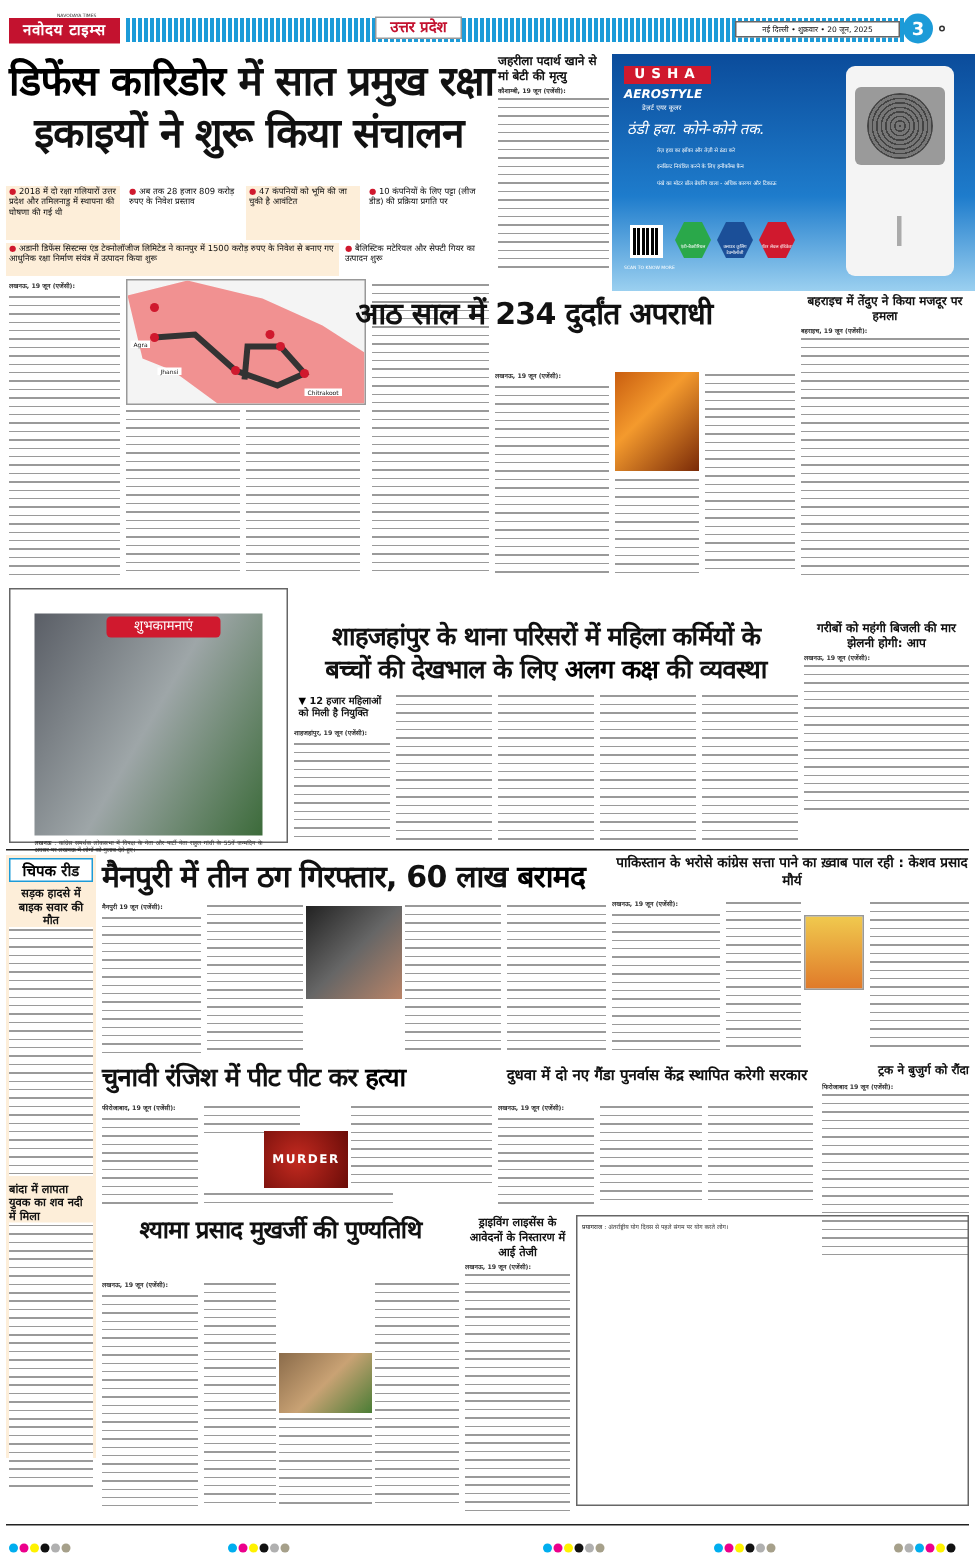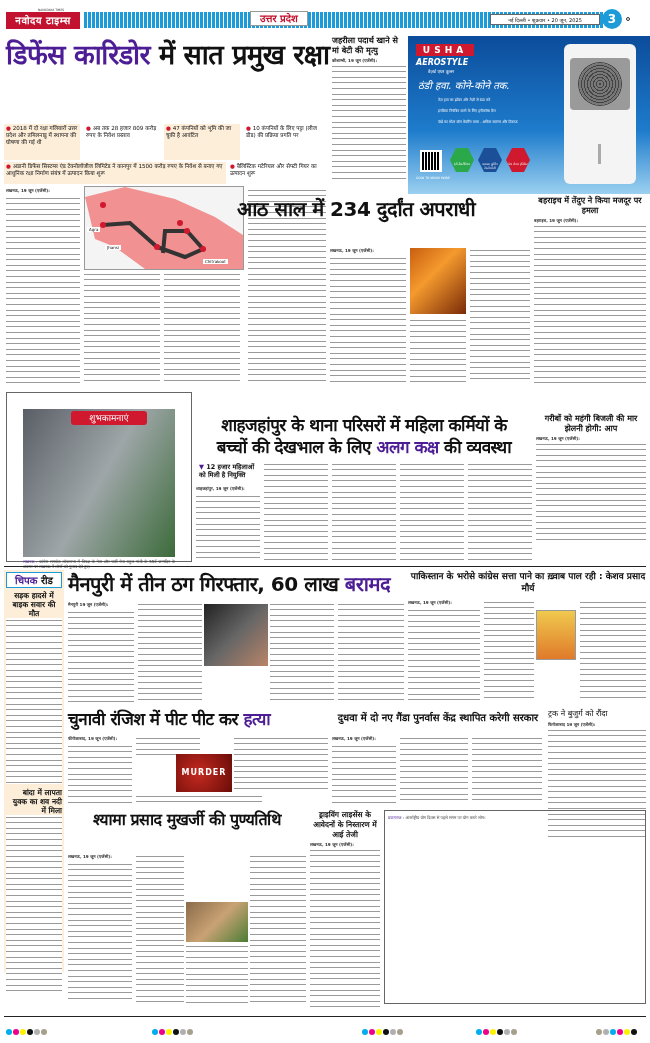--- a/index.html
+++ b/index.html
@@ -11,21 +11,21 @@
 .masthead{left:4px;top:8px;width:636px;height:22px}
 .logo{position:absolute;left:2px;top:4px;width:74px;height:17px;background:#c3122f;color:#fff;font-weight:bold;font-size:10px;line-height:17px;text-align:center;letter-spacing:.5px}
 .logo-small{position:absolute;left:34px;top:0;font-size:3px;color:#333}
 .blueband{position:absolute;left:80px;top:4px;width:520px;height:16px;background:repeating-linear-gradient(90deg,#1c9bd8 0,#1c9bd8 3px,#fff 3px,#fff 4px)}
 .section-tab{position:absolute;left:246px;top:3px;width:58px;height:15px;background:#fff;border:1px solid #999;color:#c3122f;font-weight:bold;font-size:10px;line-height:13px;text-align:center}
 .dateline{position:absolute;left:486px;top:6px;width:110px;height:11px;background:#fff;border:1px solid #666;font-size:5px;line-height:10px;text-align:center;color:#111}
 .pagenum{position:absolute;left:598px;top:1px;width:20px;height:20px;border-radius:50%;background:#1c9bd8;color:#fff;font-weight:bold;font-size:12px;line-height:20px;text-align:center}
 .pagedot{position:absolute;left:622px;top:9px;width:4px;height:4px;border-radius:50%;border:1px solid #333}
 
 .h1{font-weight:bold;color:#111;text-align:center;letter-spacing:-.5px}
-.red{color:#4c1d95}
+.red{color:#000000}
 .bullet{font-size:5.6px;line-height:7px;color:#111;padding:1px 2px}
 .bullet .dot{color:#d0192e}
 .hl-yellow{background:#fdeed9}
 .photo{background:linear-gradient(135deg,#556,#889 40%,#667);}
 .sep{background:#222}
 .box{border:1px solid #666}
 .reg{width:6px;height:6px;border-radius:50%;display:inline-block;margin-right:1px}
 </style>
 </head>
 <body>
@@ -38,20 +38,21 @@
   <div class="dateline">नई दिल्ली • शुक्रवार • 20 जून, 2025</div>
   <div class="pagenum">3</div>
   <div class="pagedot"></div>
 </div>
 
 <div class="abs" style="left:6px;top:38px;width:320px;height:120px">
   <div class="h1" style="font-size:27px;line-height:34px;white-space:nowrap">
     <span class="red">डिफेंस कारिडोर</span>
     <span>में सात प्रमुख रक्षा</span>
   </div>
+  <div class="h1" style="font-size:27px;line-height:36px;white-space:nowrap">इकाइयों ने शुरू किया संचालन</div>
 </div>
 
 <div class="abs bullet hl-yellow" style="left:4px;top:124px;width:76px;height:36px"><span class="dot">●</span> <span>2018 में दो रक्षा गलियारों उत्तर प्रदेश और तमिलनाडु में स्थापना की घोषणा की गई थी</span></div>
 <div class="abs bullet" style="left:84px;top:124px;width:76px;height:36px"><span class="dot">●</span> <span>अब तक 28 हजार 809 करोड़ रुपए के निवेश प्रस्ताव</span></div>
 <div class="abs bullet hl-yellow" style="left:164px;top:124px;width:76px;height:36px"><span class="dot">●</span> <span>47 कंपनियों को भूमि की जा चुकी है आवंटित</span></div>
 <div class="abs bullet" style="left:244px;top:124px;width:82px;height:36px"><span class="dot">●</span> <span>10 कंपनियों के लिए पट्टा (लीज डीड) की प्रक्रिया प्रगति पर</span></div>
 <div class="abs bullet hl-yellow" style="left:4px;top:162px;width:222px;height:22px"><span class="dot">●</span> <span>अडानी डिफेंस सिस्टम्स एंड टेक्नोलॉजीज लिमिटेड ने कानपुर में 1500 करोड़ रुपए के निवेश से बनाए गए आधुनिक रक्षा निर्माण संयंत्र में उत्पादन किया शुरू</span></div>
 <div class="abs bullet" style="left:228px;top:162px;width:98px;height:22px"><span class="dot">●</span> <span>बैलिस्टिक मटेरियल और सेफ्टी गियर का उत्पादन शुरू</span></div>
 
 <div class="abs txt" style="left:6px;top:188px;width:74px;height:8px;font-weight:bold">लखनऊ, 19 जून (एजेंसी):</div>
@@ -151,21 +152,21 @@
 </div>
 
 <div class="abs sep" style="left:4px;top:566px;width:642px;height:1px"></div>
 
 <div class="abs hl-yellow" style="left:4px;top:570px;width:60px;height:402px;padding:2px">
   <div style="font-size:10px;font-weight:bold;text-align:center;background:#fff;border:1px solid #1c9bd8">
     <span class="red">चिपक</span> <span>रीड</span>
   </div>
   <div style="font-size:7.5px;line-height:9px;text-align:center;font-weight:bold;margin-top:3px">सड़क हादसे में बाइक सवार की मौत</div>
   <div class="fill" style="height:166px;background-color:transparent"></div>
-  <div style="font-size:7.5px;line-height:9px;text-align:right;font-weight:bold;margin-top:4px">बांदा में लापता युवक का शव नदी में मिला</div>
+  <div style="font-size:7.5px;line-height:9px;text-align:left;font-weight:bold;margin-top:4px">बांदा में लापता युवक का शव नदी में मिला</div>
   <div class="fill" style="height:180px"></div>
 </div>
 
 <div class="abs h1" style="left:68px;top:570px;width:372px;font-size:20px;line-height:28px;white-space:nowrap;text-align:left">
   <span>मैनपुरी में तीन ठग गिरफ्तार, 60 लाख</span> <span class="red">बरामद</span>
 </div>
 <div class="abs txt" style="left:68px;top:602px;width:66px;height:8px;font-weight:bold">मैनपुरी 19 जून (एजेंसी):</div>
 <div class="abs fill" style="left:68px;top:610px;width:66px;height:92px"></div>
 <div class="abs fill" style="left:138px;top:602px;width:64px;height:100px"></div>
 <div class="abs" style="left:204px;top:604px;width:64px;height:62px;background:linear-gradient(135deg,#222,#666 50%,#b98468)"></div>
@@ -191,21 +192,21 @@
 <div class="abs fill" style="left:136px;top:794px;width:126px;height:12px"></div>
 <div class="abs fill" style="left:234px;top:736px;width:94px;height:56px"></div>
 
 <div class="abs" style="left:332px;top:708px;width:212px;font-size:10px;line-height:20px;font-weight:bold;text-align:center;white-space:nowrap">दुधवा में दो नए गैंडा पुनर्वास केंद्र स्थापित करेगी सरकार</div>
 <div class="abs txt" style="left:332px;top:736px;width:64px;height:8px;font-weight:bold">लखनऊ, 19 जून (एजेंसी):</div>
 <div class="abs fill" style="left:332px;top:744px;width:64px;height:60px"></div>
 <div class="abs fill" style="left:400px;top:736px;width:68px;height:68px"></div>
 <div class="abs fill" style="left:472px;top:736px;width:70px;height:68px"></div>
 
 <div class="abs" style="left:548px;top:708px;width:98px;height:296px">
-  <div style="font-size:8px;line-height:12px;text-align:left;font-weight:normal">ट्रक ने बुजुर्ग को रौंदा</div>
+  <div style="font-size:8px;line-height:12px;text-align:right;font-weight:bold">ट्रक ने बुजुर्ग को रौंदा</div>
   <div class="txt" style="margin-top:2px;font-weight:bold">फिरोजाबाद 19 जून (एजेंसी):</div>
   <div class="fill" style="height:110px"></div>
 </div>
 
 <div class="abs" style="left:68px;top:810px;width:238px">
   <div class="h1" style="font-size:16px;line-height:20px;white-space:nowrap">श्यामा प्रसाद मुखर्जी की पुण्यतिथि</div>
 </div>
 <div class="abs txt" style="left:68px;top:854px;width:64px;height:8px;font-weight:bold">लखनऊ, 19 जून (एजेंसी):</div>
 <div class="abs fill" style="left:68px;top:862px;width:64px;height:142px"></div>
 <div class="abs fill" style="left:136px;top:854px;width:48px;height:150px"></div>

